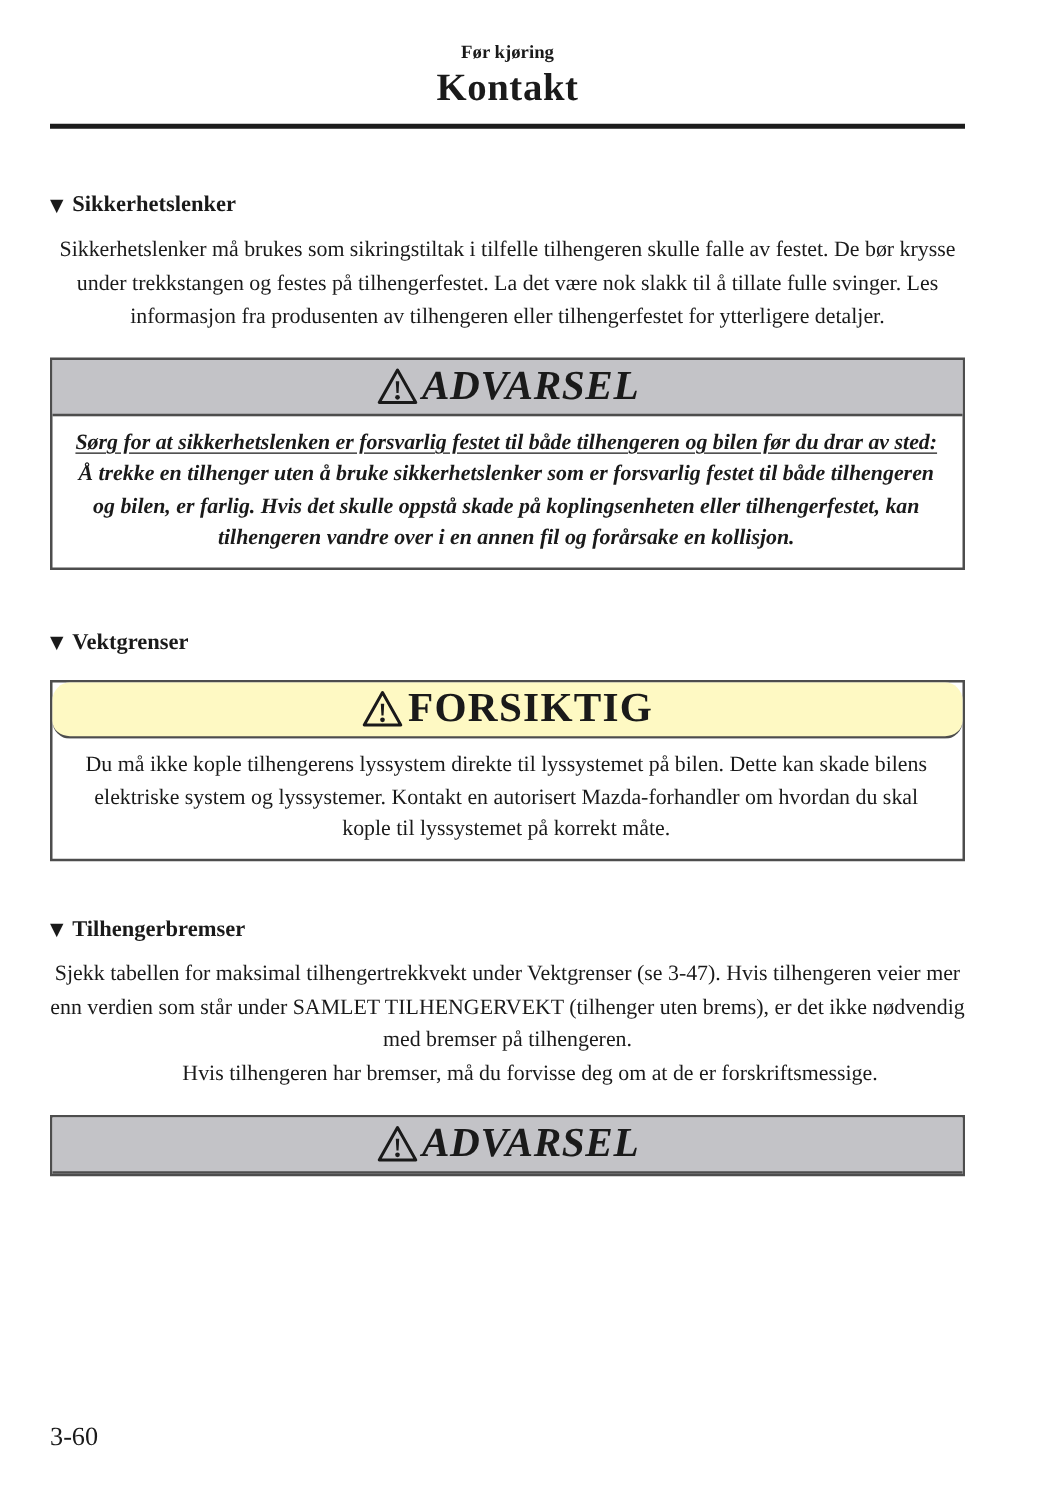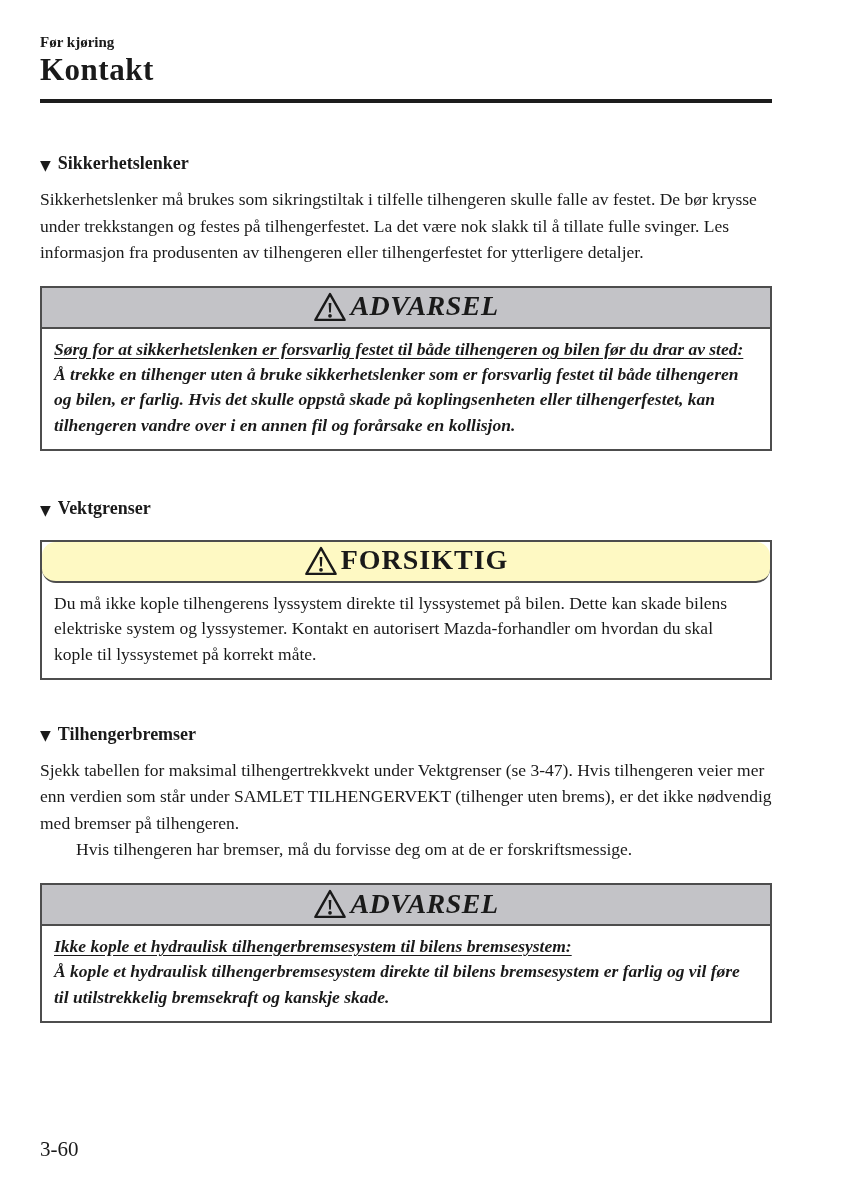--- a/index.html
+++ b/index.html
@@ -15,20 +15,21 @@
     color: #1a1a1a;
     overflow: hidden;
   }
   .page {
     position: absolute;
     top: 0; left: 0;
     width: 847px;
     height: 1200px;
     box-sizing: border-box;
     padding: 34px 75px 0 40px;
+    text-align: center;
   }
   
   .eyebrow {
     font-size: 15px;
     font-weight: bold;
     line-height: 1.15;
   }
   .page-title {
     margin: 2px 0 0 0;
     font-size: 31px;
@@ -79,21 +80,21 @@
     display: flex;
     align-items: center;
     justify-content: center;
     gap: 3px;
     padding: 3px 0 4px 0;
     border-bottom: 2px solid #4d4d4d;
   }
   .warn-head.gray { background: #c3c3c7; }
   .warn-head.white { background: #fef9c3; border-radius: 14px; }
   .warn-label {
-    font-size: 28px;
+    font-size: 33px;
     font-weight: bold;
     line-height: 1.1;
   }
   .warn-label.italic { font-style: italic; letter-spacing: 0.5px; }
   .warn-label.upright { font-style: normal; letter-spacing: 1px; }
   .warn-icon svg { display: block; }
   .warn-body {
     padding: 8px 14px 11px 12px;
     font-size: 17.5px;
     line-height: 1.45;
@@ -179,21 +180,17 @@
     <div class="warn-head gray">
       <span class="warn-icon">
         <svg width="34" height="32" viewBox="0 0 100 92">
           <path d="M50 8 L93 84 L7 84 Z" fill="none" stroke="#1a1a1a" stroke-width="7" stroke-linejoin="round"></path>
           <path d="M46 34 L54 34 L52.5 62 L47.5 62 Z" fill="#1a1a1a"></path>
           <circle cx="50" cy="72" r="5.5" fill="#1a1a1a"></circle>
         </svg>
       </span>
       <span class="warn-label italic">ADVARSEL</span>
     </div>
-    <div class="warn-body emph">
-      <div class="warn-lead">Ikke kople et hydraulisk tilhengerbremsesystem til bilens bremsesystem:</div>
-      <div>Å kople et hydraulisk tilhengerbremsesystem direkte til bilens bremsesystem er farlig og vil føre til utilstrekkelig bremsekraft og kanskje skade.</div>
-    </div>
   </div>
 
   <div class="footer-pagenum">3-60</div>
 
 </div>
 
 </body></html>

